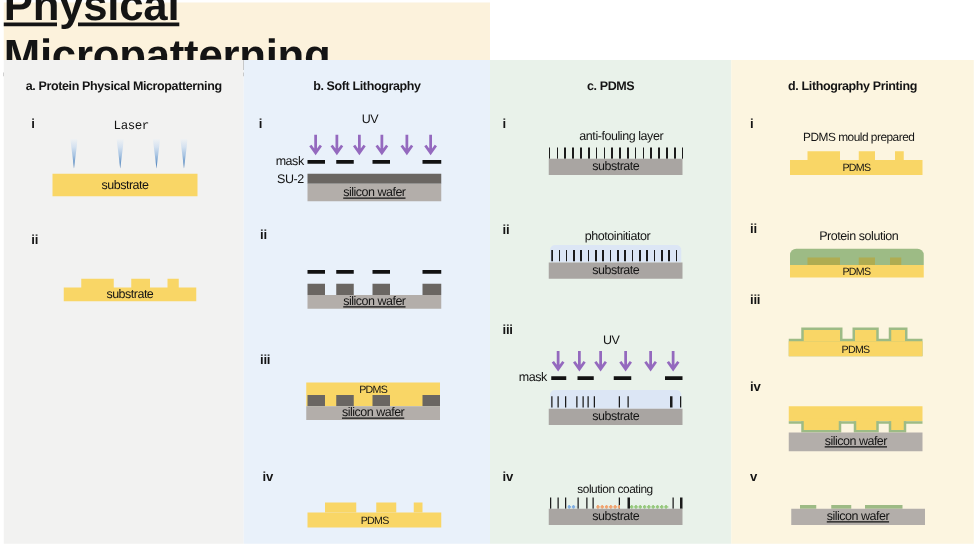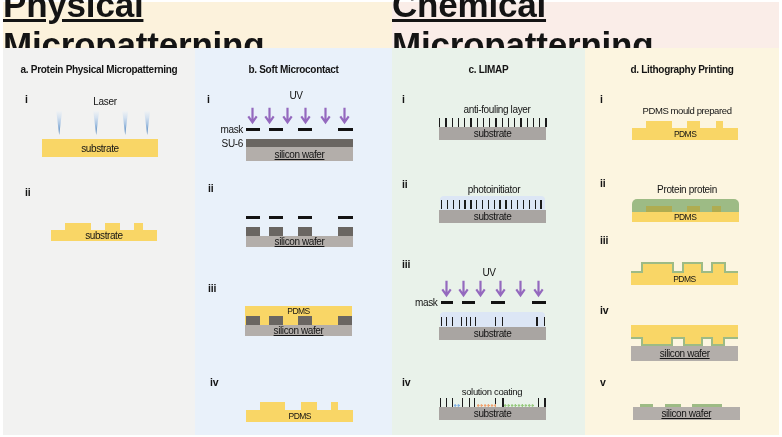--- a/index.html
+++ b/index.html
@@ -30,53 +30,50 @@
   svg.arrow{overflow:visible;}
 </style>
 </head>
 <body>
 
 <div id="canvas">
 
   <div class="abs ctr" style="left:3px;top:2px;width:389px;height:46px;background:var(--physical-header-bg,#FCF2DC);">
     <span class="title">Physical Micropatterning</span>
   </div>
-  <div class="abs ctr" style="left:392px;top:2px;width:387px;height:46px;background:var(--chemical-header-bg,#FAEDE8);">
-    <span class="title">Chemical Micropatterning</span>
-  </div>
 
   <div class="abs" style="left:3px;top:48px;width:192px;height:387px;background:var(--column-a-bg,#F2F2F1);"></div>
   <div class="abs" style="left:195px;top:48px;width:197px;height:387px;background:var(--column-b-bg,#E9F1FA);"></div>
   <div class="abs" style="left:392px;top:48px;width:193px;height:387px;background:var(--column-c-bg,#E9F2EA);"></div>
   <div class="abs" style="left:585px;top:48px;width:194px;height:387px;background:var(--column-d-bg,#FCF5E0);"></div>
 
   <section>
     <div class="abs colhdr" style="left:3px;top:64px;width:192px;">a. Protein Physical Micropatterning</div>
 
     <div class="abs steplbl" style="left:25px;top:93.5px;">i</div>
-    <div class="abs cap" style="left:65px;top:96px;width:80px;">Laser</div>
+    <div class="abs cap" style="left:65px;top:96px;width:80px;font-family:Liberation Mono, monospace;">Laser</div>
     <div class="abs beam" style="left:56.2px;top:110.5px;width:6px;height:24.5px;"></div>
     <div class="abs beam" style="left:93.2px;top:110.5px;width:6px;height:24.5px;"></div>
     <div class="abs beam" style="left:122.2px;top:110.5px;width:6px;height:24.5px;"></div>
     <div class="abs beam" style="left:144.2px;top:110.5px;width:6px;height:24.5px;"></div>
     <div class="abs yellow ctr" style="left:42px;top:139px;width:116px;height:18px;">
       <span class="laylbl">substrate</span>
     </div>
 
     <div class="abs steplbl" style="left:25px;top:187px;">ii</div>
     <div class="abs yellow" style="left:64.8px;top:223px;width:26.2px;height:8px;"></div>
     <div class="abs yellow" style="left:105.3px;top:223px;width:14.3px;height:8px;"></div>
     <div class="abs yellow" style="left:133.9px;top:223px;width:9px;height:8px;"></div>
     <div class="abs yellow ctr" style="left:50.5px;top:230px;width:106.8px;height:11.2px;">
       <span class="laylbl">substrate</span>
     </div>
   </section>
 
   <section>
-    <div class="abs colhdr" style="left:195px;top:64px;width:197px;">b. Soft Microcontact</div>
+    <div class="abs colhdr" style="left:195px;top:64px;width:197px;">b. Soft Lithography</div>
 
     <div class="abs steplbl" style="left:207px;top:93.5px;">i</div>
     <div class="abs cap" style="left:256px;top:90px;width:80px;">UV</div>
     <svg class="abs arrow" style="left:246.6px;top:107px;" width="11" height="17" viewBox="0 0 11 17">
         <path d="M5.5 0.8 V13.6 M1.3 9.4 L5.5 15.3 L9.7 9.4" fill="none" stroke="var(--uv-arrow-purple,#9469BE)" stroke-width="2.2"></path>
       </svg>
     <svg class="abs arrow" style="left:264.1px;top:107px;" width="11" height="17" viewBox="0 0 11 17">
         <path d="M5.5 0.8 V13.6 M1.3 9.4 L5.5 15.3 L9.7 9.4" fill="none" stroke="var(--uv-arrow-purple,#9469BE)" stroke-width="2.2"></path>
       </svg>
     <svg class="abs arrow" style="left:281.8px;top:107px;" width="11" height="17" viewBox="0 0 11 17">
@@ -89,21 +86,21 @@
         <path d="M5.5 0.8 V13.6 M1.3 9.4 L5.5 15.3 L9.7 9.4" fill="none" stroke="var(--uv-arrow-purple,#9469BE)" stroke-width="2.2"></path>
       </svg>
     <svg class="abs arrow" style="left:338.9px;top:107px;" width="11" height="17" viewBox="0 0 11 17">
         <path d="M5.5 0.8 V13.6 M1.3 9.4 L5.5 15.3 L9.7 9.4" fill="none" stroke="var(--uv-arrow-purple,#9469BE)" stroke-width="2.2"></path>
       </svg>
     <div class="abs cap" style="left:203px;top:124px;width:40px;text-align:right;">mask</div>
     <div class="abs dash" style="left:246.1px;top:128.2px;width:13.7px;"></div>
     <div class="abs dash" style="left:268.8px;top:128.2px;width:14.7px;"></div>
     <div class="abs dash" style="left:297.7px;top:128.2px;width:14.5px;"></div>
     <div class="abs dash" style="left:337.9px;top:128.2px;width:15.2px;"></div>
-    <div class="abs cap" style="left:203px;top:137.5px;width:40px;text-align:right;">SU-6</div>
+    <div class="abs cap" style="left:203px;top:137.5px;width:40px;text-align:right;">SU-2</div>
     <div class="abs dkgray" style="left:246px;top:139.4px;width:107px;height:7.9px;"></div>
     <div class="abs wafer ctr" style="left:246px;top:147.3px;width:107px;height:13.7px;">
       <span class="laylbl">silicon wafer</span>
     </div>
 
     <div class="abs steplbl" style="left:208px;top:183px;">ii</div>
     <div class="abs dash" style="left:246.1px;top:216.2px;width:13.7px;"></div>
     <div class="abs dash" style="left:268.8px;top:216.2px;width:14.7px;"></div>
     <div class="abs dash" style="left:297.7px;top:216.2px;width:14.5px;"></div>
     <div class="abs dash" style="left:337.9px;top:216.2px;width:15.2px;"></div>
@@ -131,21 +128,21 @@
     <div class="abs steplbl" style="left:210px;top:377px;">iv</div>
     <div class="abs yellow" style="left:260.3px;top:401.9px;width:24.5px;height:8.5px;"></div>
     <div class="abs yellow" style="left:301px;top:401.9px;width:16.2px;height:8.5px;"></div>
     <div class="abs yellow" style="left:330.9px;top:401.9px;width:7.5px;height:8.5px;"></div>
     <div class="abs yellow ctr" style="left:246.1px;top:409.9px;width:107.3px;height:11.7px;">
       <span class="small">PDMS</span>
     </div>
   </section>
 
   <section>
-    <div class="abs colhdr" style="left:392px;top:64px;width:193px;">c. LIMAP</div>
+    <div class="abs colhdr" style="left:392px;top:64px;width:193px;">c. PDMS</div>
 
     <div class="abs steplbl" style="left:402px;top:93.5px;">i</div>
     <div class="abs cap" style="left:427px;top:103.5px;width:140px;">anti-fouling layer</div>
     <div class="abs comb" style="left:439px;top:118px;width:107.7px;height:9.2px;--sp:6.26px;"></div>
     <div class="abs csub ctr" style="left:438.8px;top:127.2px;width:107.6px;height:13.3px;">
       <span class="laylbl">substrate</span>
     </div>
 
     <div class="abs steplbl" style="left:402px;top:179px;">ii</div>
     <div class="abs cap" style="left:424px;top:184px;width:140px;">photoinitiator</div>
@@ -222,21 +219,21 @@
     <div class="abs steplbl" style="left:600px;top:93.5px;">i</div>
     <div class="abs cap" style="left:612px;top:105px;width:150px;font-size:9.5px;letter-spacing:-0.4px;">PDMS mould prepared</div>
     <div class="abs yellow" style="left:646.3px;top:121.3px;width:25.5px;height:7.6px;"></div>
     <div class="abs yellow" style="left:687.1px;top:121.3px;width:12.9px;height:7.6px;"></div>
     <div class="abs yellow" style="left:715.5px;top:121.3px;width:7.9px;height:7.6px;"></div>
     <div class="abs yellow ctr" style="left:631.8px;top:127.9px;width:106.6px;height:11.8px;">
       <span class="small">PDMS</span>
     </div>
 
     <div class="abs steplbl" style="left:600px;top:178px;">ii</div>
-    <div class="abs cap" style="left:617px;top:184px;width:140px;">Protein protein</div>
+    <div class="abs cap" style="left:617px;top:184px;width:140px;">Protein solution</div>
     <div class="abs green" style="left:631.6px;top:198.8px;width:107px;height:13.4px;border-radius:5px 5px 0 0;"></div>
     <div class="abs olive" style="left:646.3px;top:205.8px;width:25.8px;height:6.4px;"></div>
     <div class="abs olive" style="left:686.9px;top:205.8px;width:13.4px;height:6.4px;"></div>
     <div class="abs olive" style="left:712.2px;top:205.8px;width:9.3px;height:6.4px;"></div>
     <div class="abs yellow ctr" style="left:631.6px;top:212.2px;width:107px;height:9.6px;">
       <span class="small">PDMS</span>
     </div>
 
     <div class="abs steplbl" style="left:600px;top:235px;">iii</div>
     <div class="abs green" style="left:630.9px;top:270.5px;width:107.1px;height:14.3px;"></div>

